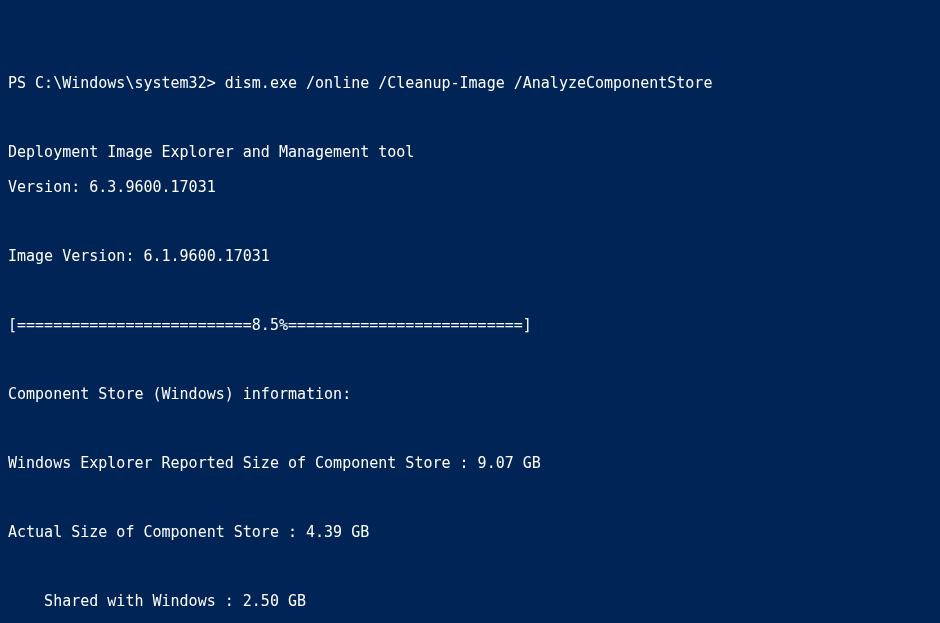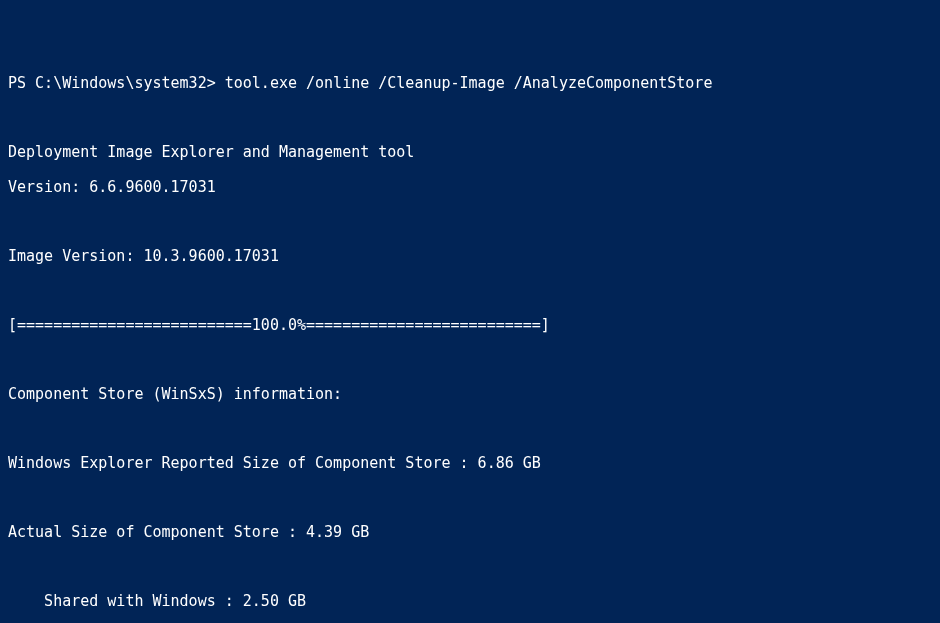--- a/index.html
+++ b/index.html
@@ -21,32 +21,32 @@
     }
     .line {
       display: block;
     }
   </style>
 </head>
 <body>
 
 
 
-<span class="line"><span>PS C:\Windows\system32&gt; </span><span>tool.exe /online /Cleanup-Image /AnalyzeComponentStore</span></span>
+<span class="line"><span>PS C:\Windows\system32&gt; </span><span>dism.exe /online /Cleanup-Image /AnalyzeComponentStore</span></span>
 <span class="line"> </span>
 <span class="line">Deployment Image Explorer and Management tool</span>
-<span class="line">Version: 6.6.9600.17031</span>
+<span class="line">Version: 6.3.9600.17031</span>
 <span class="line"> </span>
-<span class="line">Image Version: 10.3.9600.17031</span>
+<span class="line">Image Version: 6.1.9600.17031</span>
 <span class="line"> </span>
-<span class="line">[==========================100.0%==========================]</span>
+<span class="line">[==========================8.5%==========================]</span>
 <span class="line"> </span>
-<span class="line">Component Store (WinSxS) information:</span>
+<span class="line">Component Store (Windows) information:</span>
 <span class="line"> </span>
-<span class="line">Windows Explorer Reported Size of Component Store : 6.86 GB</span>
+<span class="line">Windows Explorer Reported Size of Component Store : 9.07 GB</span>
 <span class="line"> </span>
 <span class="line">Actual Size of Component Store : 4.39 GB</span>
 <span class="line"> </span>
 <span class="line">    Shared with Windows : 2.50 GB</span>
 
 
 
 
 
 

